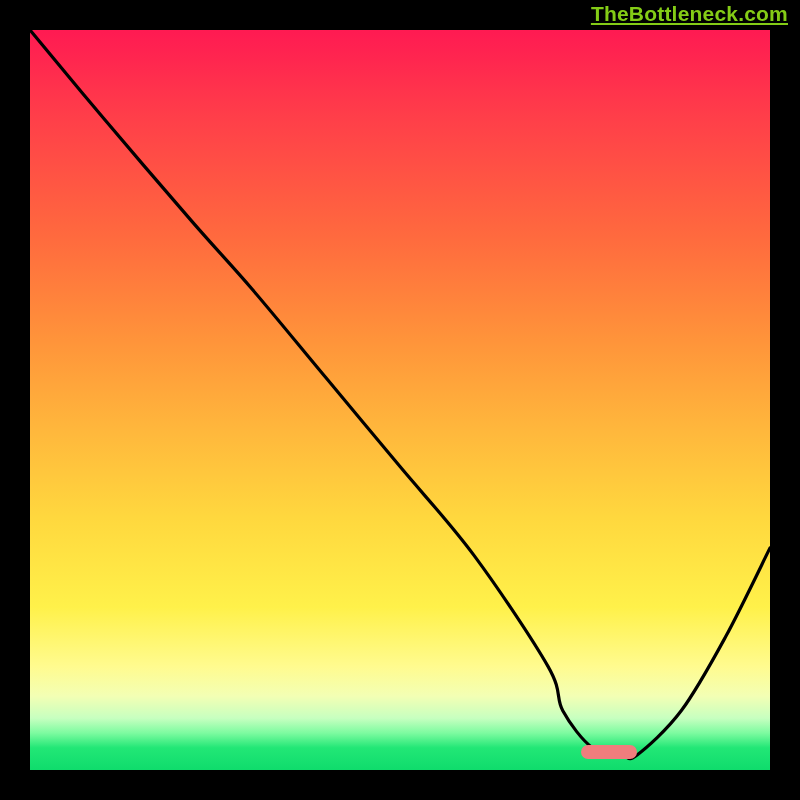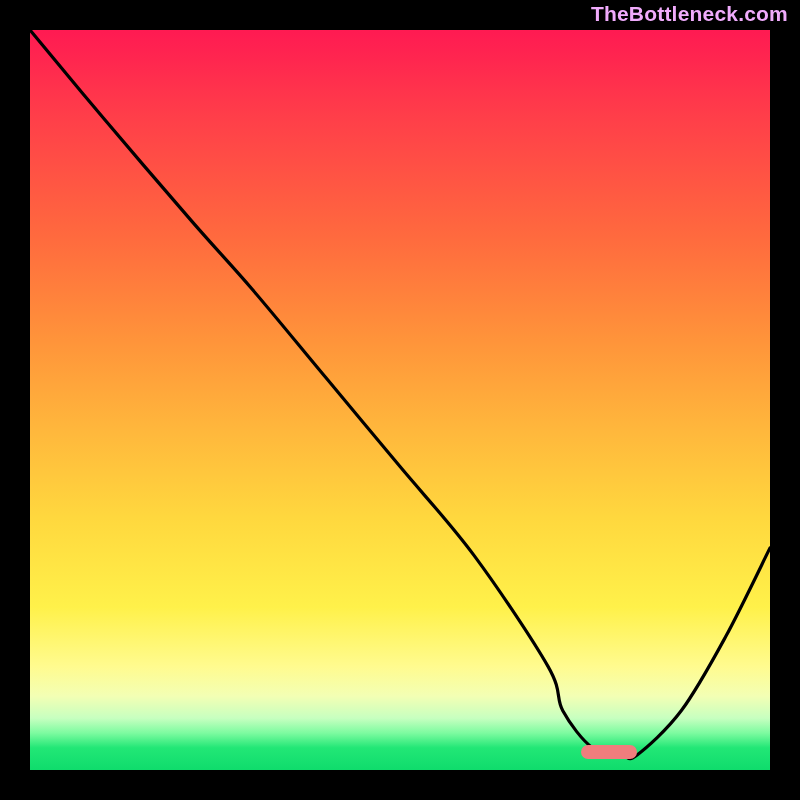--- a/index.html
+++ b/index.html
@@ -14,24 +14,25 @@
   .outer {
     position: relative;
     width: 800px;
     height: 800px;
     background: #000;
   }
   .watermark {
     position: absolute;
     top: 2px;
     right: 12px;
-    color: #f0abfc;
+    color: #84cc16;
     font-size: 21px;
     font-weight: 600;
     letter-spacing: 0.2px;
+    text-decoration: underline;
   }
   .plot-area {
     position: absolute;
     left: 30px;
     top: 30px;
     width: 740px;
     height: 740px;
     
     background: linear-gradient(
       to bottom,

